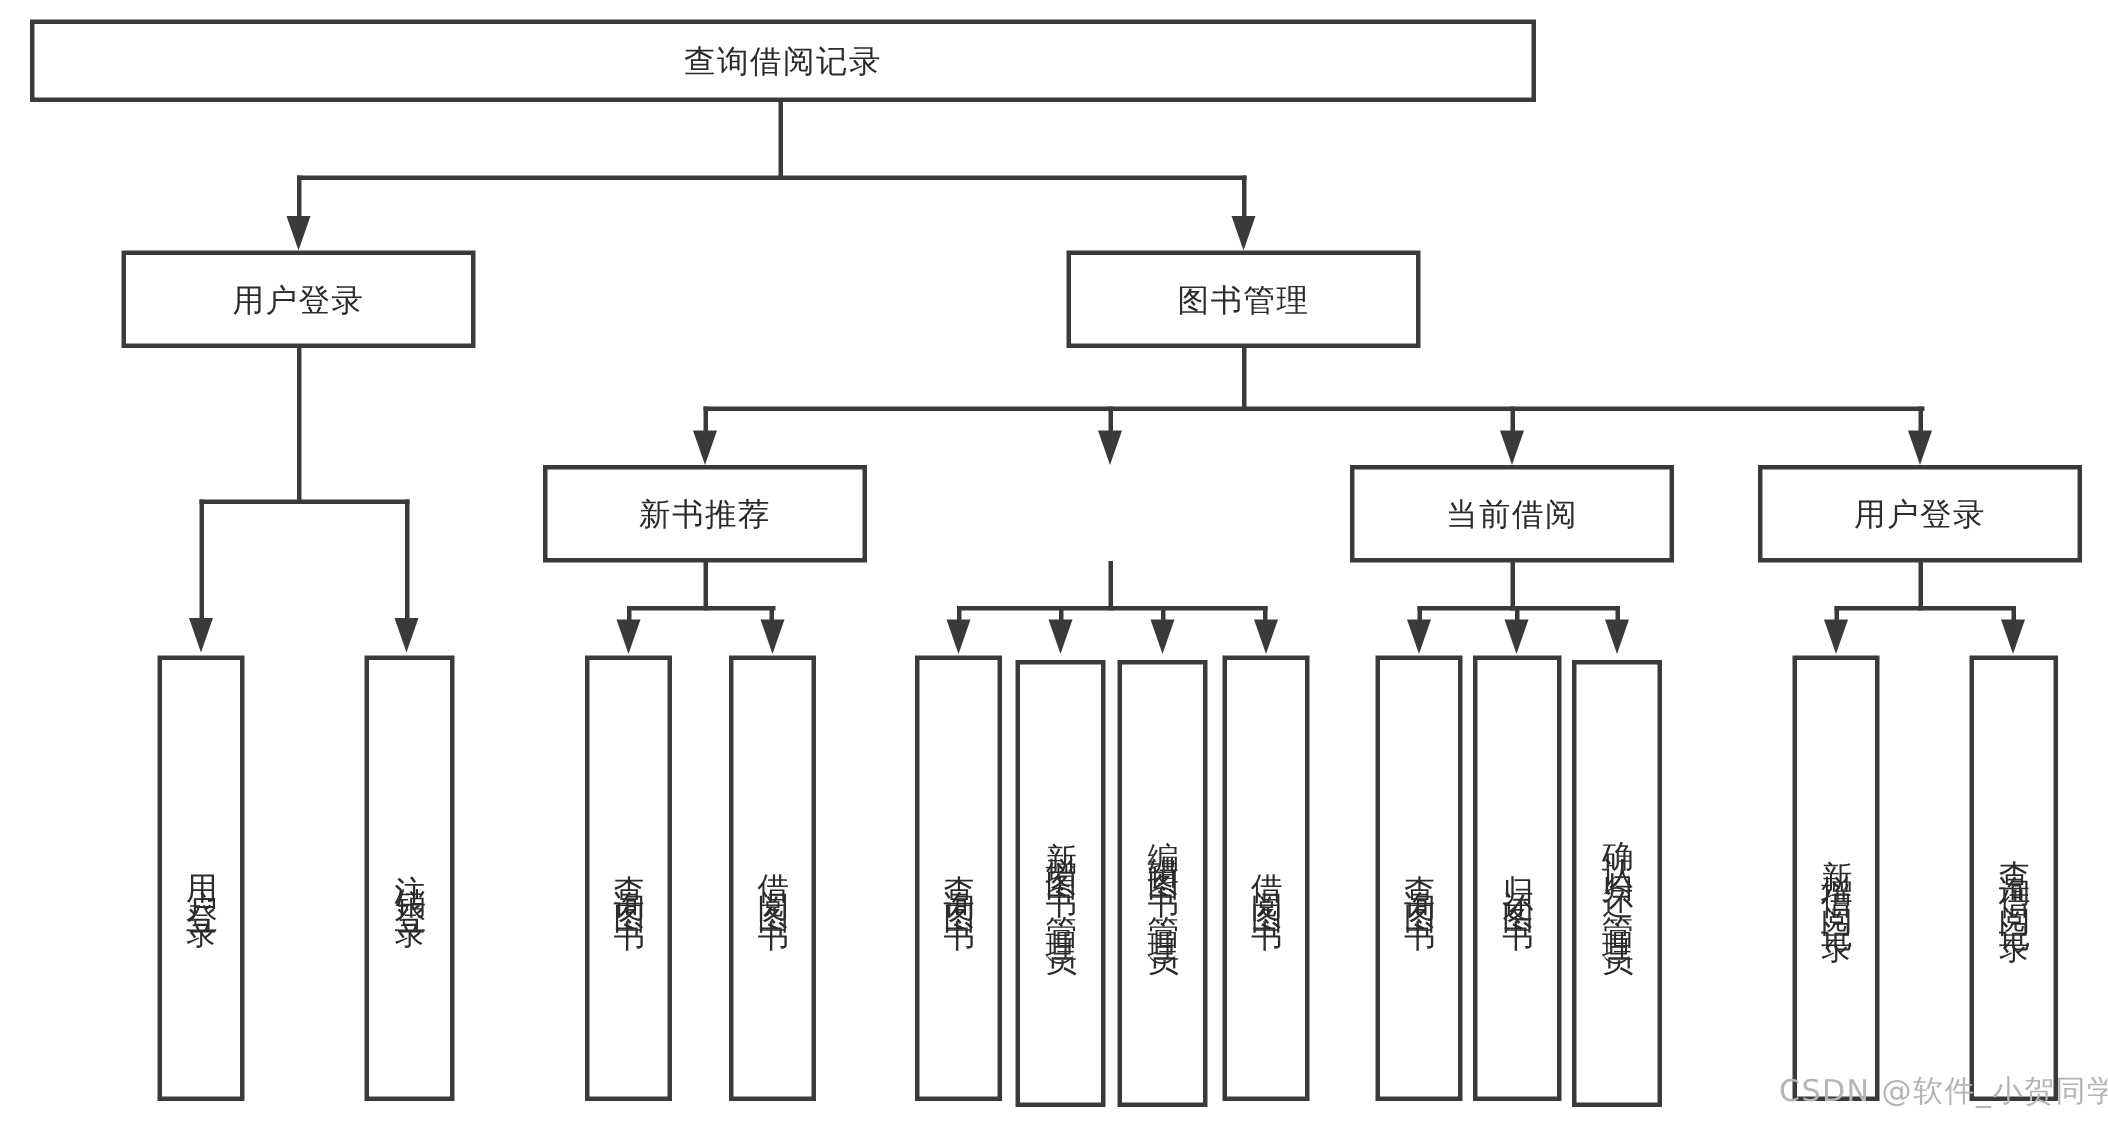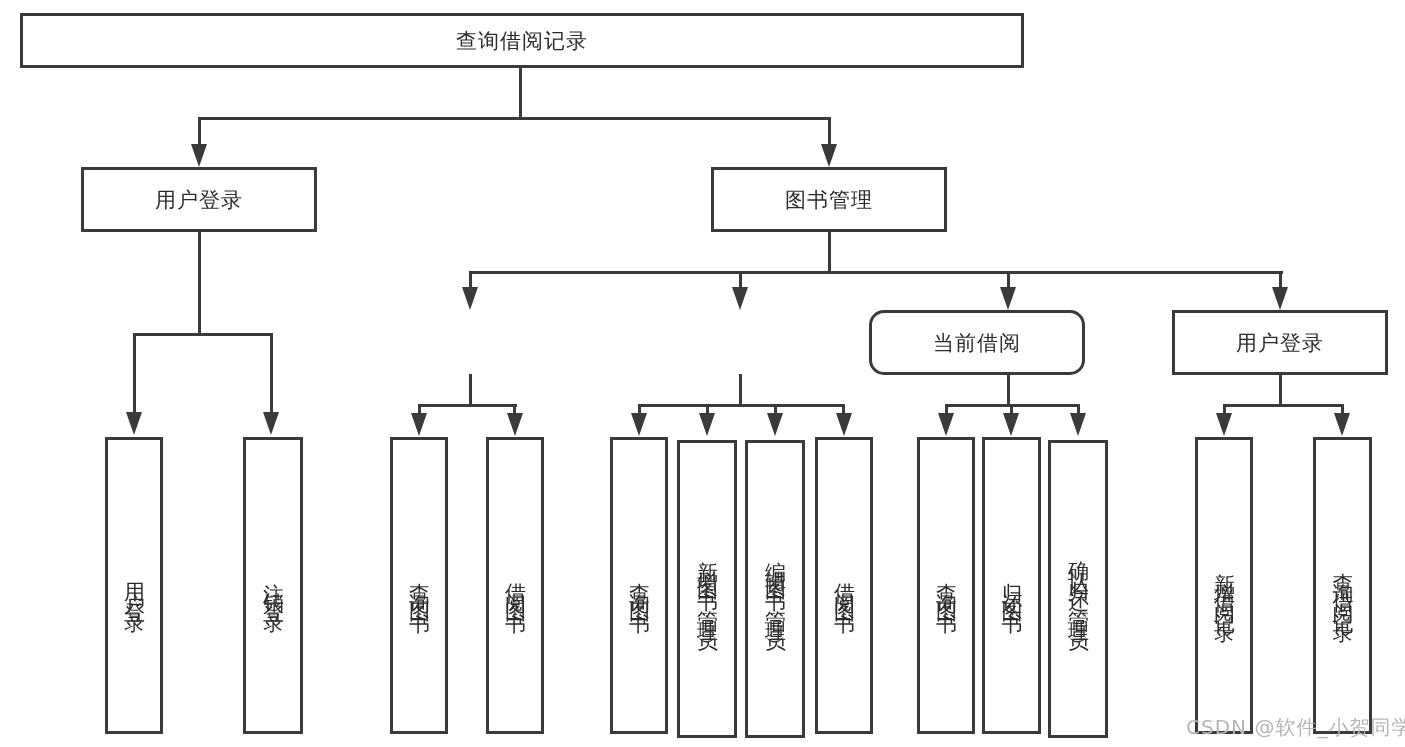--- a/index.html
+++ b/index.html
@@ -75,21 +75,24 @@
   <div class="hl" style="left:469px;top:271px;width:814px;"></div>
   <div class="vl" style="left:469px;top:271px;height:18px;"></div>
   <div class="arrow" style="left:462px;top:287px;"></div>
   <div class="vl" style="left:739px;top:271px;height:18px;"></div>
   <div class="arrow" style="left:732px;top:287px;"></div>
   <div class="vl" style="left:1007px;top:271px;height:18px;"></div>
   <div class="arrow" style="left:1000px;top:287px;"></div>
   <div class="vl" style="left:1279px;top:271px;height:18px;"></div>
   <div class="arrow" style="left:1272px;top:287px;"></div>
 
-  <div class="box" style="left:869px;top:310px;width:216px;height:65px;border-radius:15px;">
+  <div class="box" style="left:362px;top:310px;width:216px;height:65px;">
+    <span>新书推荐</span>
+  </div>
+  <div class="box" style="left:900px;top:310px;width:216px;height:65px;">
     <span>当前借阅</span>
   </div>
   <div class="box" style="left:1172px;top:310px;width:216px;height:65px;">
     <span>用户登录</span>
   </div>
 
   <div class="vl" style="left:469px;top:374px;height:33px;"></div>
   <div class="hl" style="left:418px;top:404px;width:99px;"></div>
   <div class="vl" style="left:418px;top:404px;height:10px;"></div>
   <div class="arrow" style="left:411px;top:413px;"></div>

